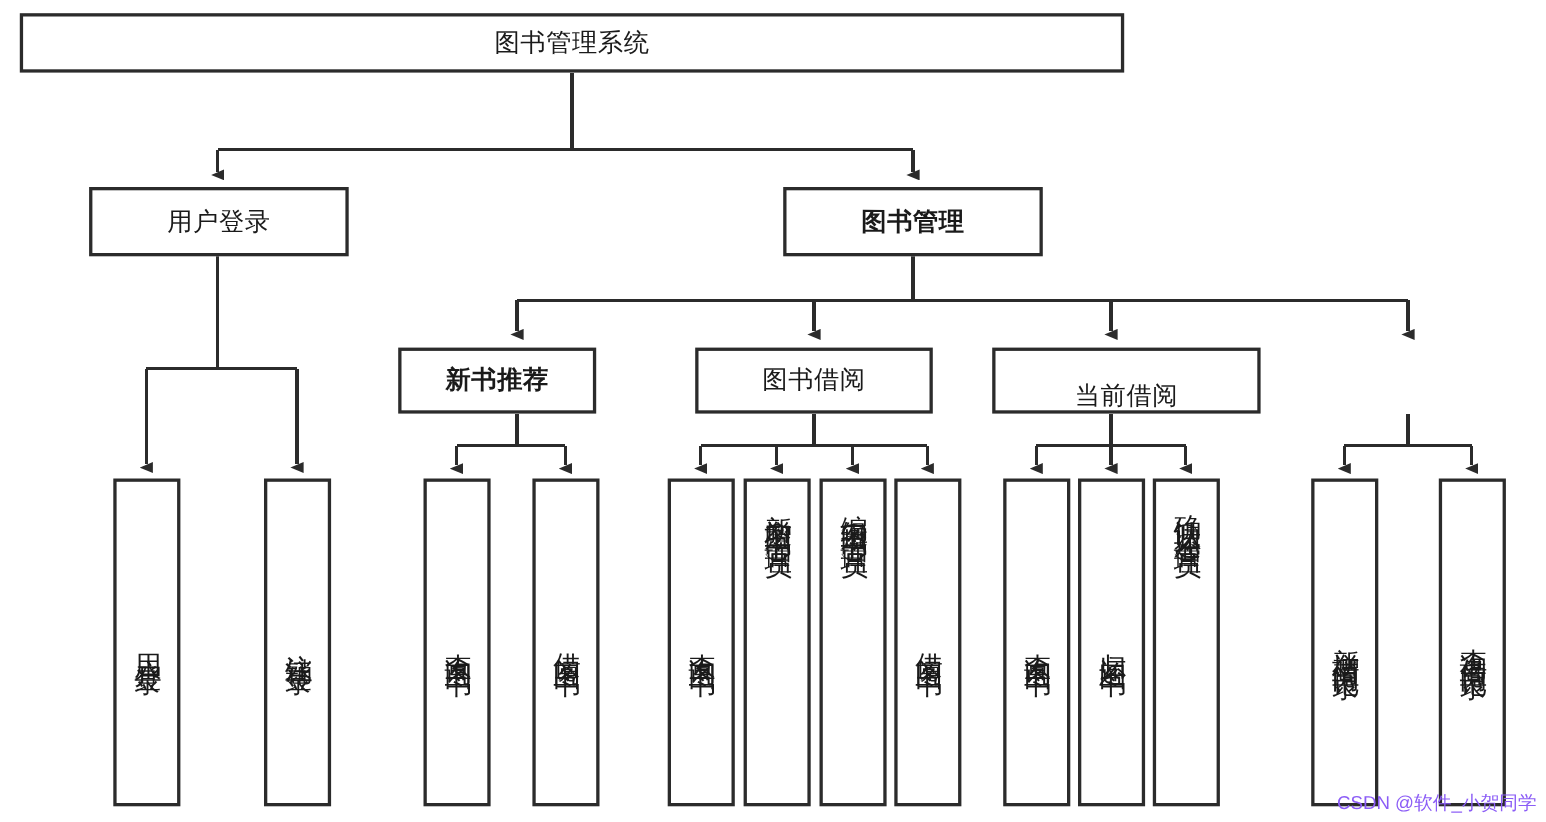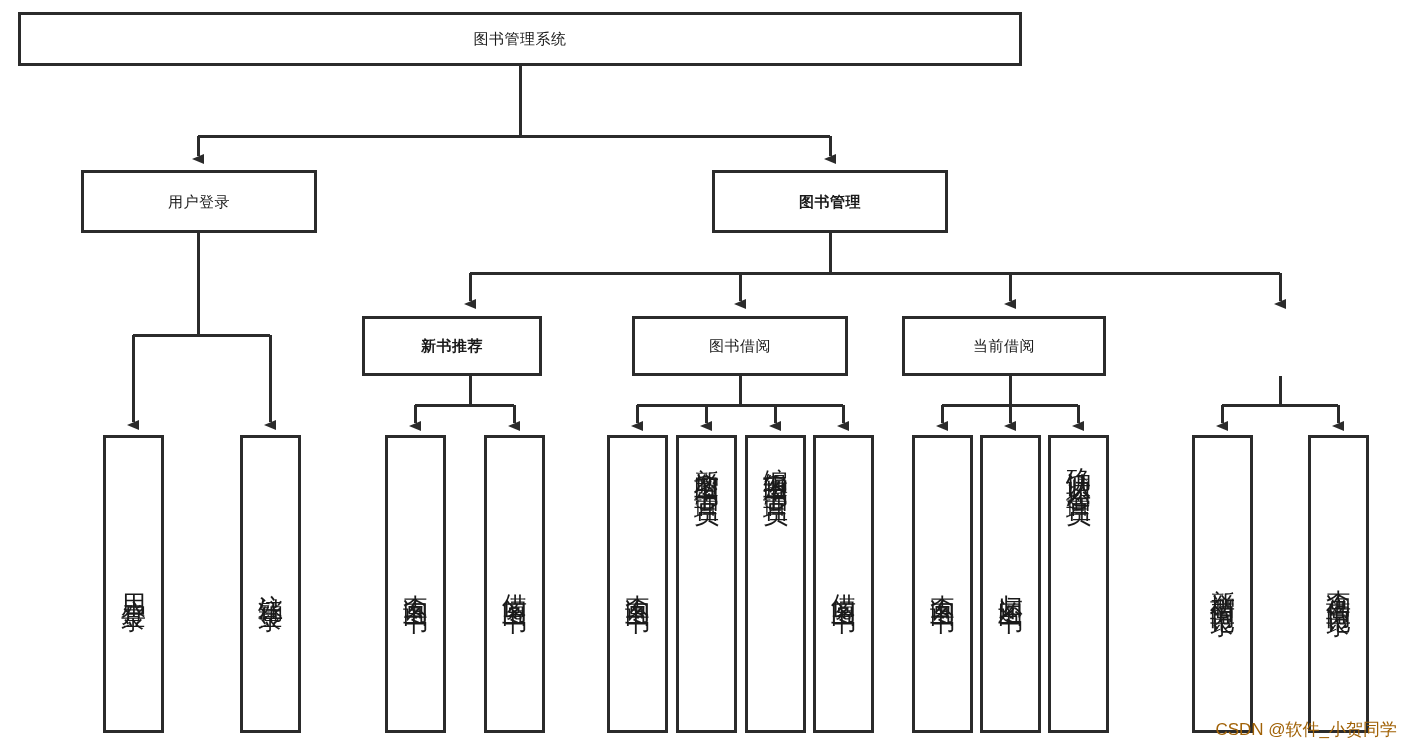--- a/index.html
+++ b/index.html
@@ -34,21 +34,21 @@
     justify-content: center;
     color: #1a1a1a;
   }
   .node-label {
     text-align: center;
     line-height: 1.18;
     letter-spacing: 0.5px;
     white-space: nowrap;
   }
   .node-horizontal .node-label {
-    font-size: 15px;
+    font-size: 23px;
   }
   .node-vertical {
     align-items: flex-start;
     padding-top: 10px;
   }
   .node-vertical .node-label {
     writing-mode: vertical-rl;
     text-orientation: upright;
     font-size: 25px;
     letter-spacing: 5px;
@@ -57,21 +57,21 @@
   }
   .node-vertical.v-mid {
     align-items: center;
     padding-top: 0;
   }
   #watermark {
     position: absolute;
     right: 8px;
     bottom: 6px;
     font-size: 17px;
-    color: #a16207;
+    color: #8b5cf6;
     white-space: nowrap;
     pointer-events: none;
   }
 </style>
 </head>
 <body>
 
 <div id="diagram-root">
 
   <svg id="diagram-svg" viewBox="0 0 1405 747">
@@ -138,21 +138,21 @@
   <div class="node-box node-horizontal" style="left:712px; top:170px; width:236px; height:63px;font-weight:bold;">
     <span class="node-label">图书管理</span>
   </div>
 
   <div class="node-box node-horizontal" style="left:362px; top:316px; width:180px; height:60px;font-weight:bold;">
     <span class="node-label">新书推荐</span>
   </div>
   <div class="node-box node-horizontal" style="left:632px; top:316px; width:216px; height:60px;">
     <span class="node-label">图书借阅</span>
   </div>
-  <div class="node-box node-horizontal" style="left:902px; top:316px; width:204px; height:60px;">
+  <div class="node-box node-horizontal" style="left:902px; top:316px; width:244px; height:60px;align-items:flex-end;">
     <span class="node-label">当前借阅</span>
   </div>
 
   <div class="node-box node-vertical v-mid" style="left:103px; top:435px; width:61px; height:298px;">
     <span class="node-label">用户登录</span>
   </div>
   <div class="node-box node-vertical v-mid" style="left:240px; top:435px; width:61px; height:298px;">
     <span class="node-label">注销登录</span>
   </div>
 

